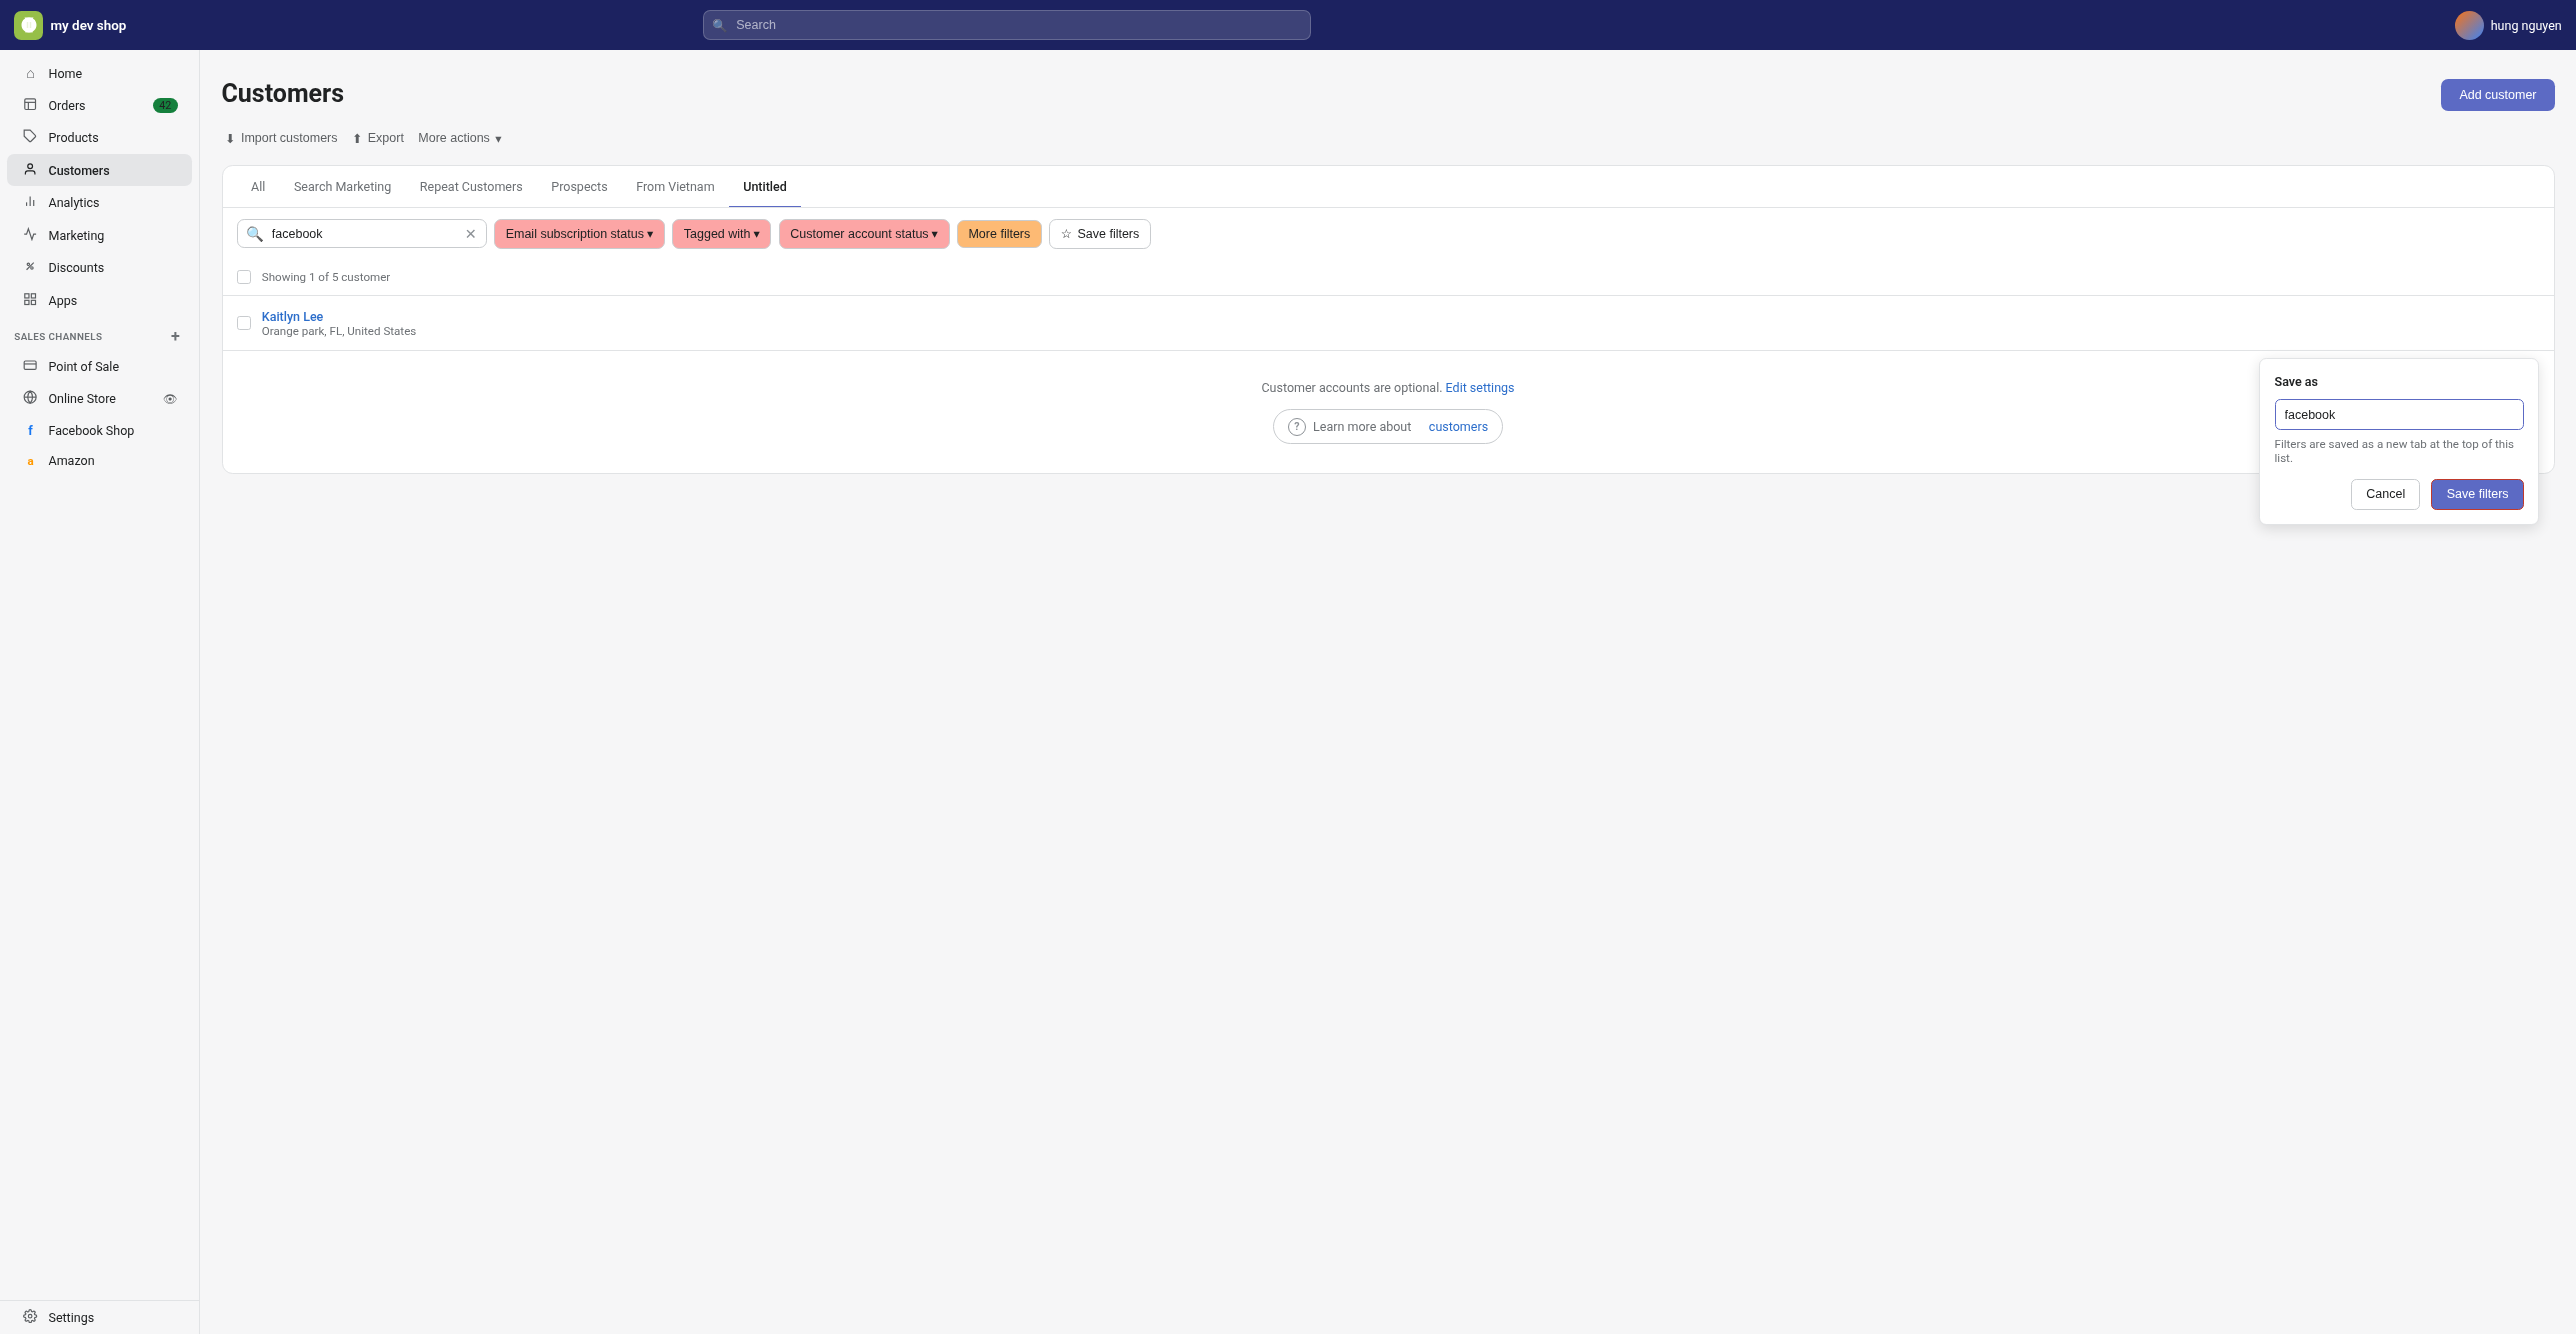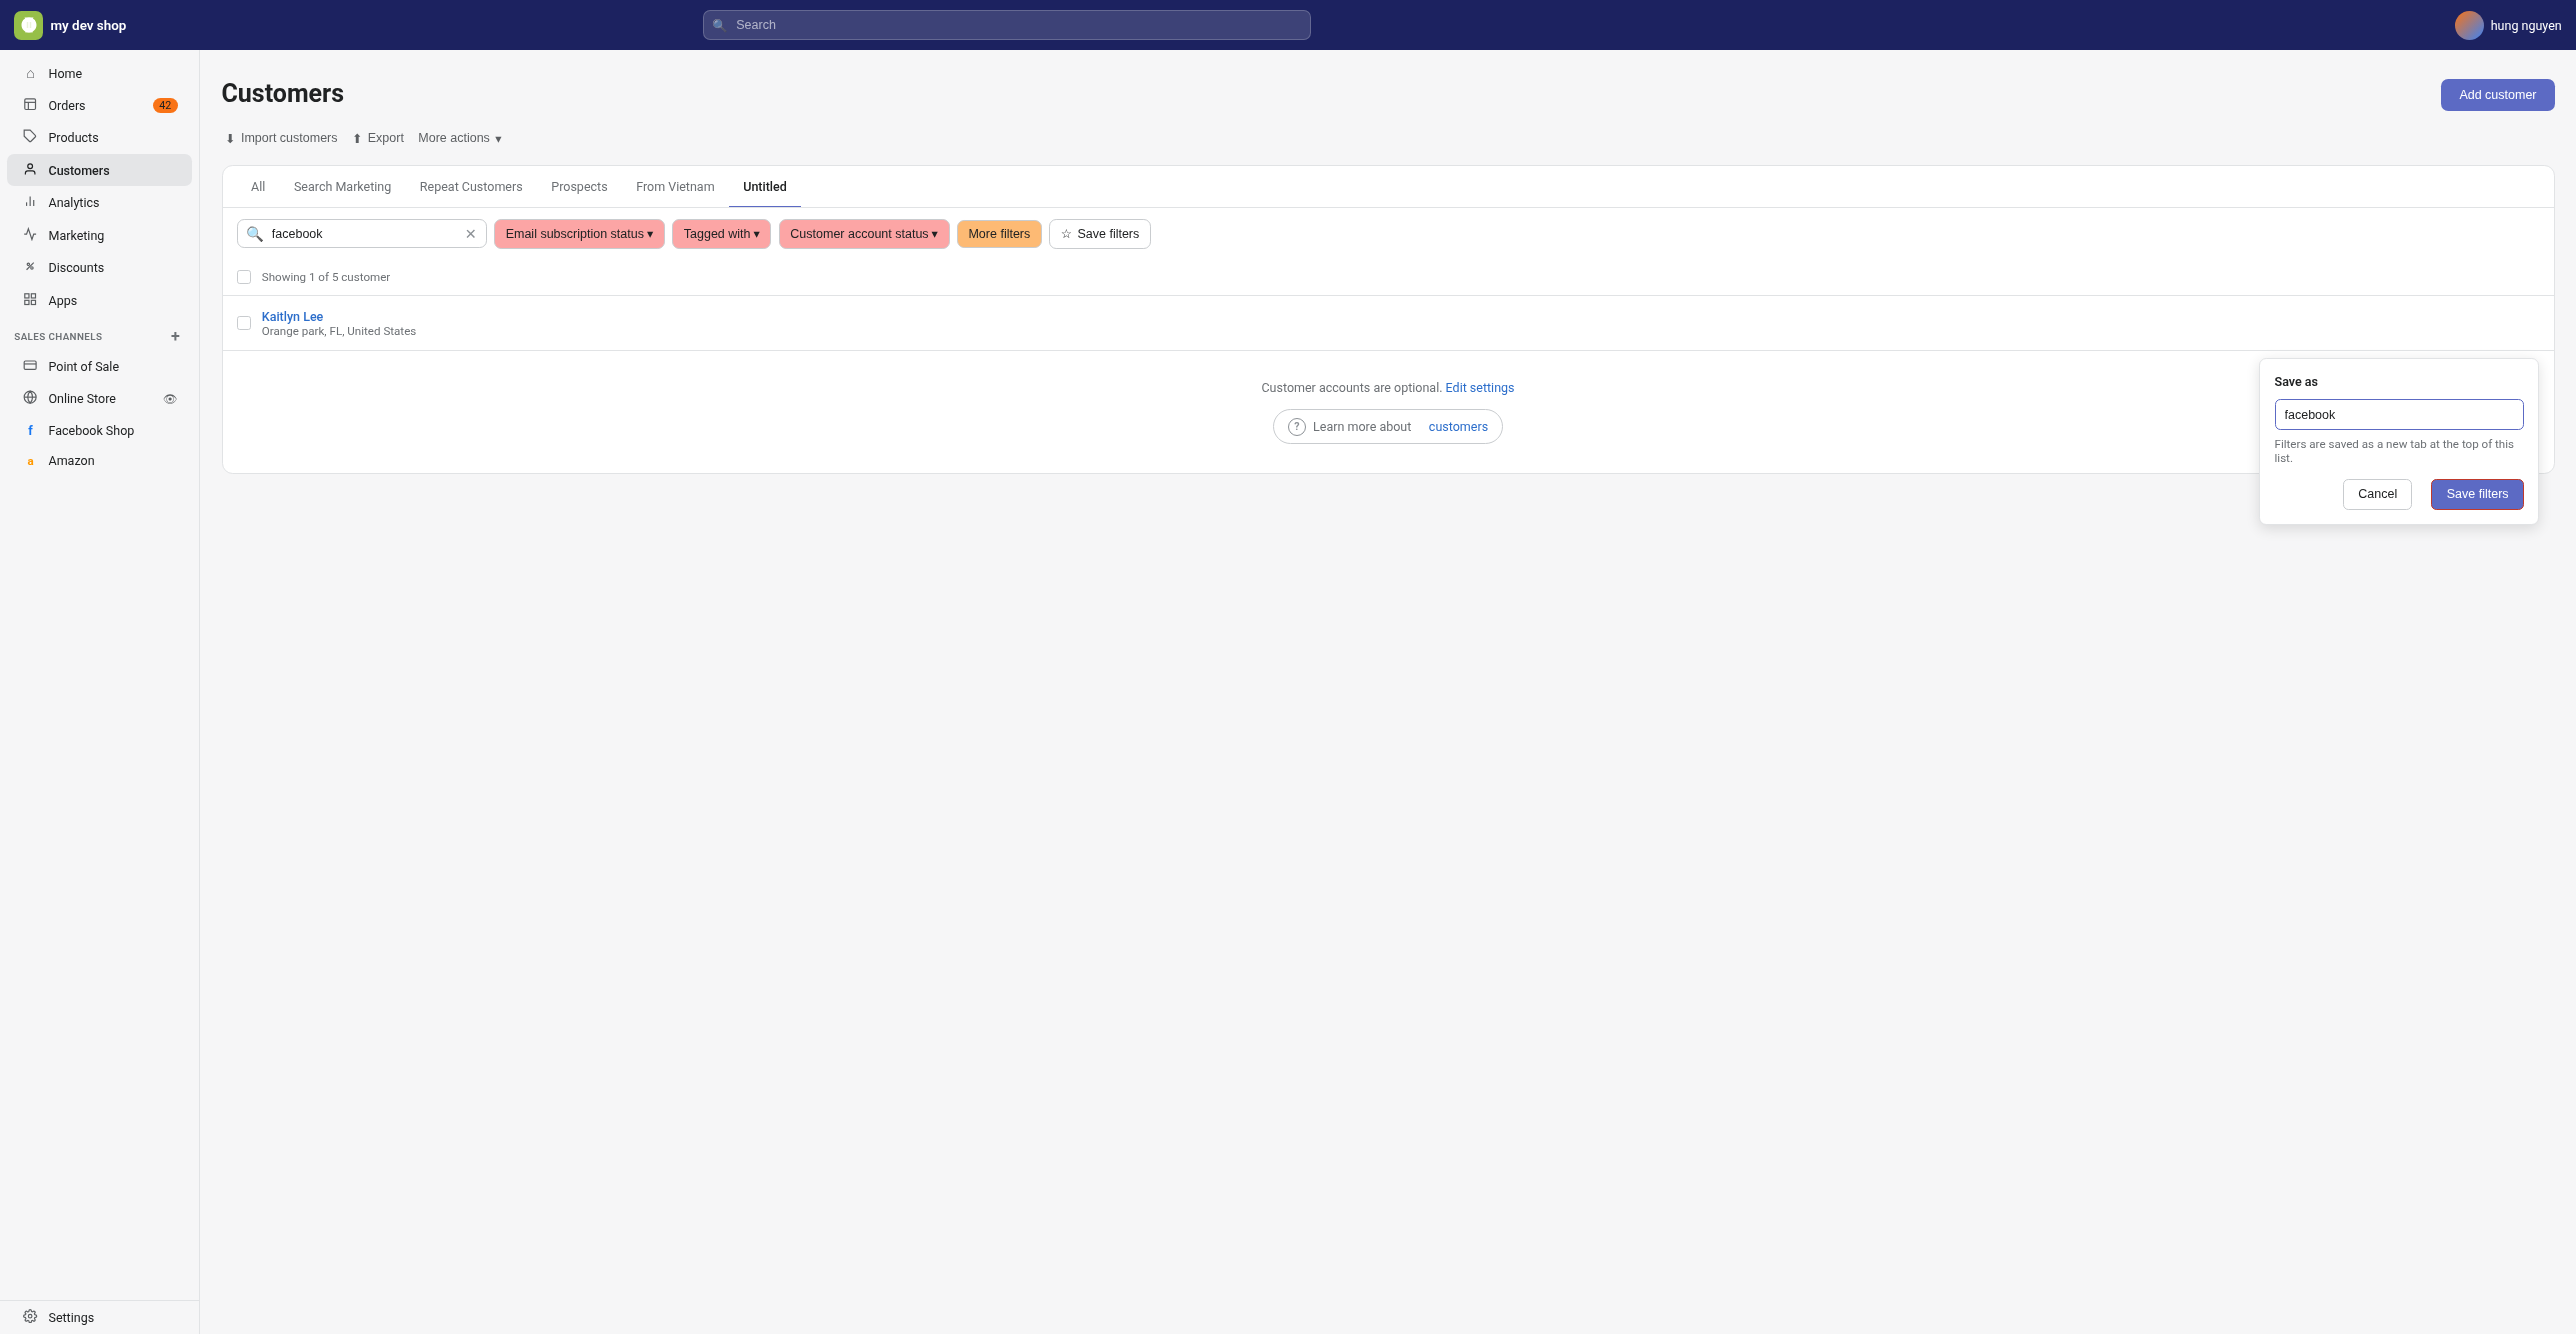--- a/index.html
+++ b/index.html
@@ -89,21 +89,21 @@
       border-radius: 7.2px;
       margin: 0.9px 7.2px;
       font-size: 12.5px;
       color: #202223;
       position: relative;
     }
     .sidebar-item.active { background: #e4e5e7; font-weight: 500; }
     .sidebar-item .icon { font-size: 14.3px; color: #5c5f62; width: 18px; text-align: center; }
     .sidebar-item .badge {
       margin-left: auto;
-      background: #f97316;
+      background: #15803d;
       border-radius: 9px;
       padding: 0.9px 6.3px;
       font-size: 10.7px;
       color: #202223;
     }
     .sidebar-section-label {
       font-size: 9.8px;
       font-weight: 600;
       color: #6d7175;
       padding: 10.7px 14.3px 3.6px;
@@ -376,21 +376,21 @@
       margin-bottom: 7.2px;
     }
     .save-popup-hint {
       font-size: 11.6px;
       color: #6d7175;
       margin-bottom: 14.3px;
     }
     .save-popup-actions {
       display: flex;
       justify-content: flex-end;
-      gap: 19px;
+      gap: 11px;
     }
     .btn-cancel {
       background: white;
       color: #202223;
       border: 0.9px solid #c9cccf;
       padding: 7.2px 14.3px;
       border-radius: 5.4px;
       font-size: 12.5px;
       cursor: pointer;
     }

